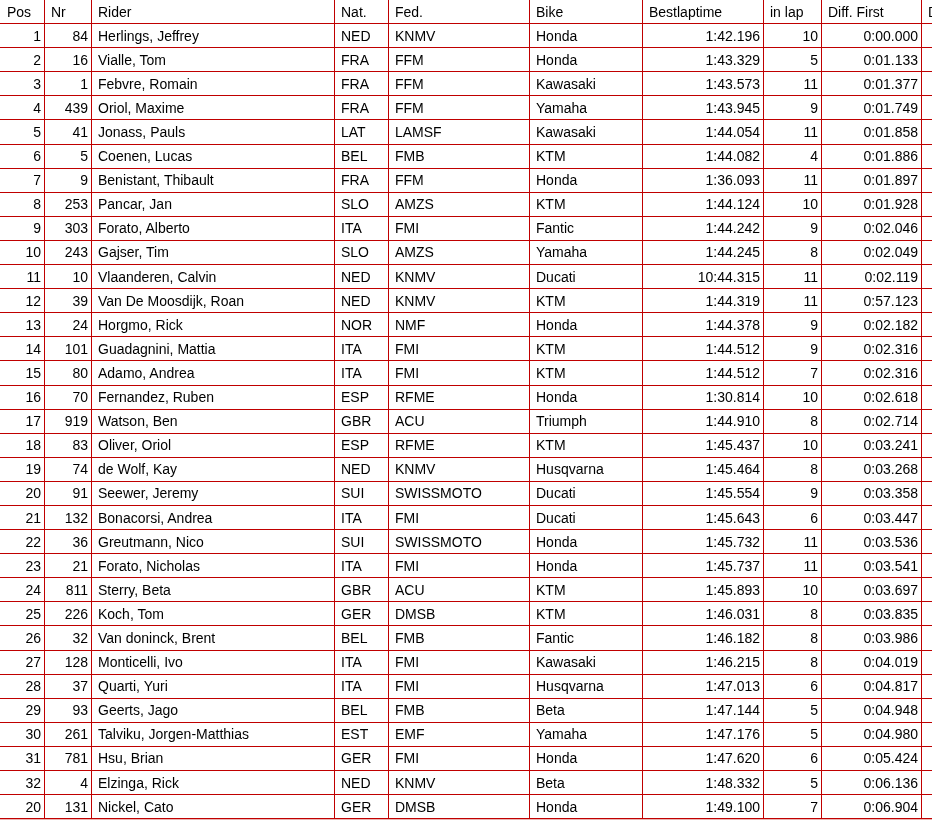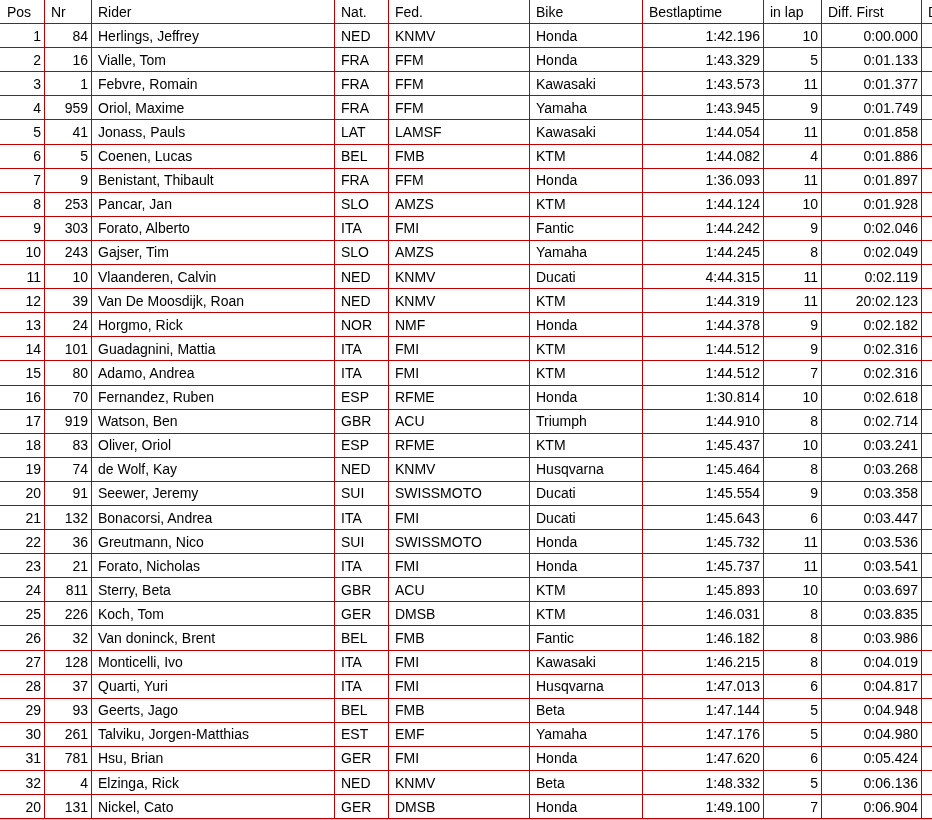--- a/index.html
+++ b/index.html
@@ -118,21 +118,21 @@
           <td class="al">FRA</td>
           <td class="al">FFM</td>
           <td class="al">Kawasaki</td>
           <td class="ar">1:43.573</td>
           <td class="ar">11</td>
           <td class="ar">0:01.377</td>
           <td class="al"></td>
         </tr>
         <tr>
           <td class="ar">4</td>
-          <td class="ar">959</td>
+          <td class="ar">439</td>
           <td class="al">Oriol, Maxime</td>
           <td class="al">FRA</td>
           <td class="al">FFM</td>
           <td class="al">Yamaha</td>
           <td class="ar">1:43.945</td>
           <td class="ar">9</td>
           <td class="ar">0:01.749</td>
           <td class="al"></td>
         </tr>
         <tr>
@@ -207,35 +207,35 @@
           <td class="ar">0:02.049</td>
           <td class="al"></td>
         </tr>
         <tr>
           <td class="ar">11</td>
           <td class="ar">10</td>
           <td class="al">Vlaanderen, Calvin</td>
           <td class="al">NED</td>
           <td class="al">KNMV</td>
           <td class="al">Ducati</td>
-          <td class="ar">4:44.315</td>
+          <td class="ar">10:44.315</td>
           <td class="ar">11</td>
           <td class="ar">0:02.119</td>
           <td class="al"></td>
         </tr>
         <tr>
           <td class="ar">12</td>
           <td class="ar">39</td>
           <td class="al">Van De Moosdijk, Roan</td>
           <td class="al">NED</td>
           <td class="al">KNMV</td>
           <td class="al">KTM</td>
           <td class="ar">1:44.319</td>
           <td class="ar">11</td>
-          <td class="ar">20:02.123</td>
+          <td class="ar">0:57.123</td>
           <td class="al"></td>
         </tr>
         <tr>
           <td class="ar">13</td>
           <td class="ar">24</td>
           <td class="al">Horgmo, Rick</td>
           <td class="al">NOR</td>
           <td class="al">NMF</td>
           <td class="al">Honda</td>
           <td class="ar">1:44.378</td>

